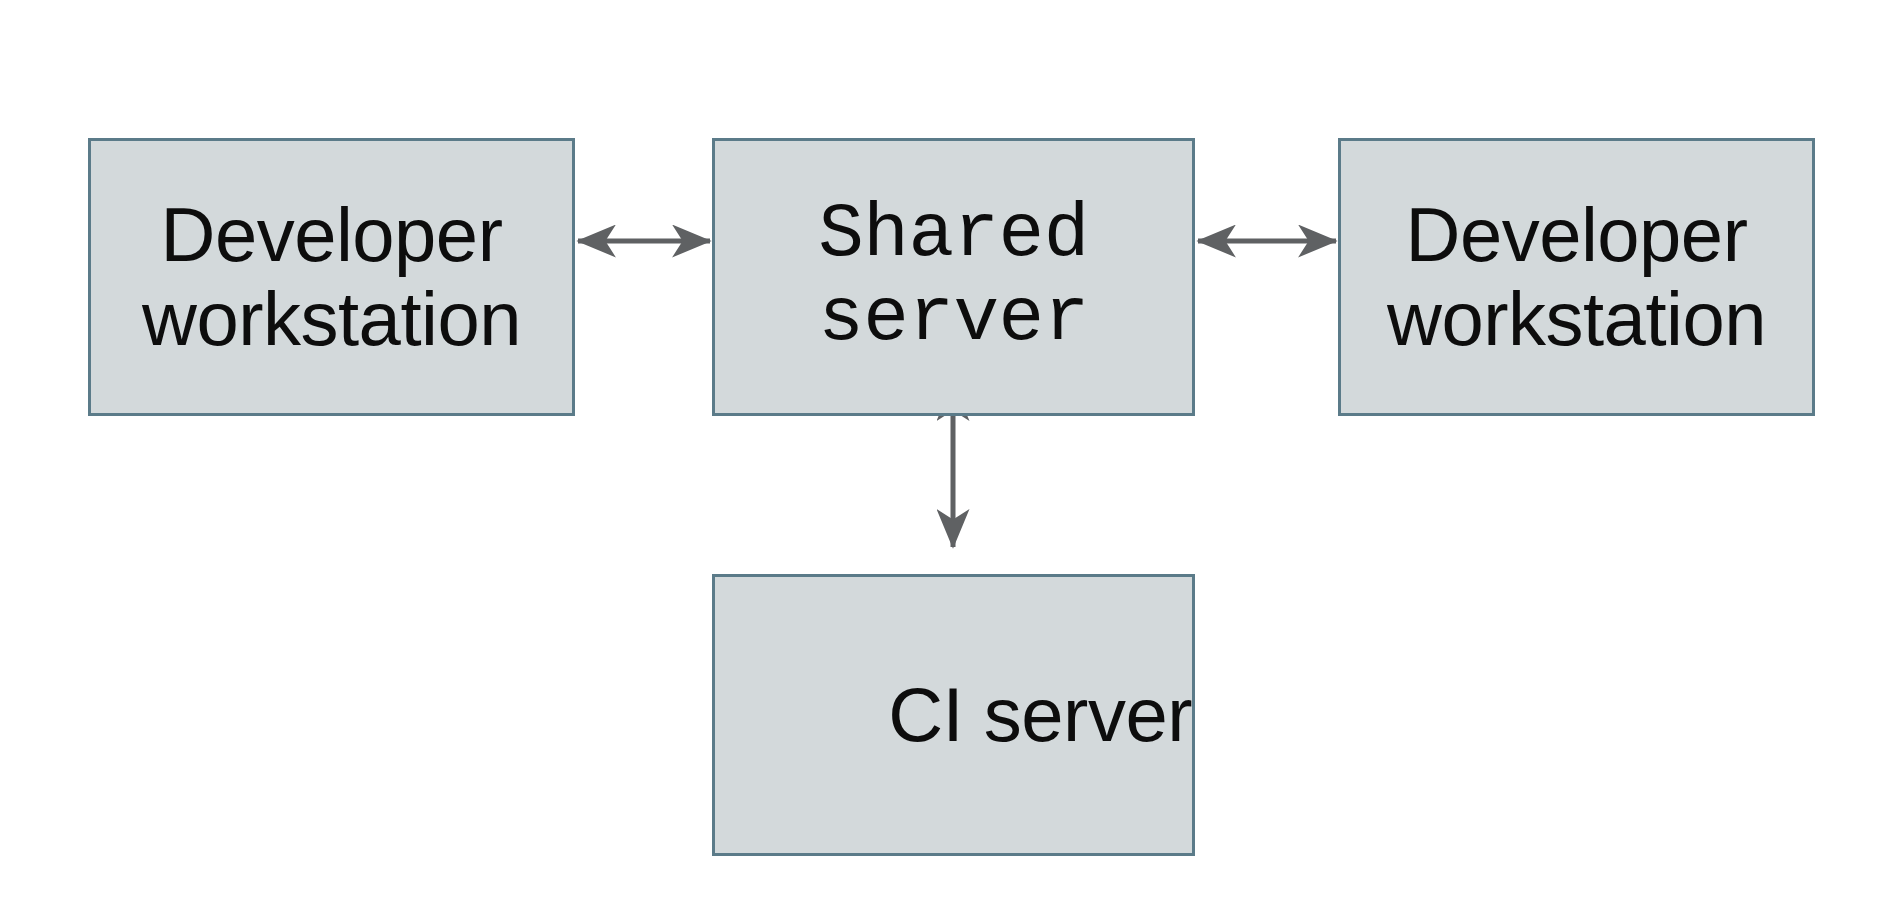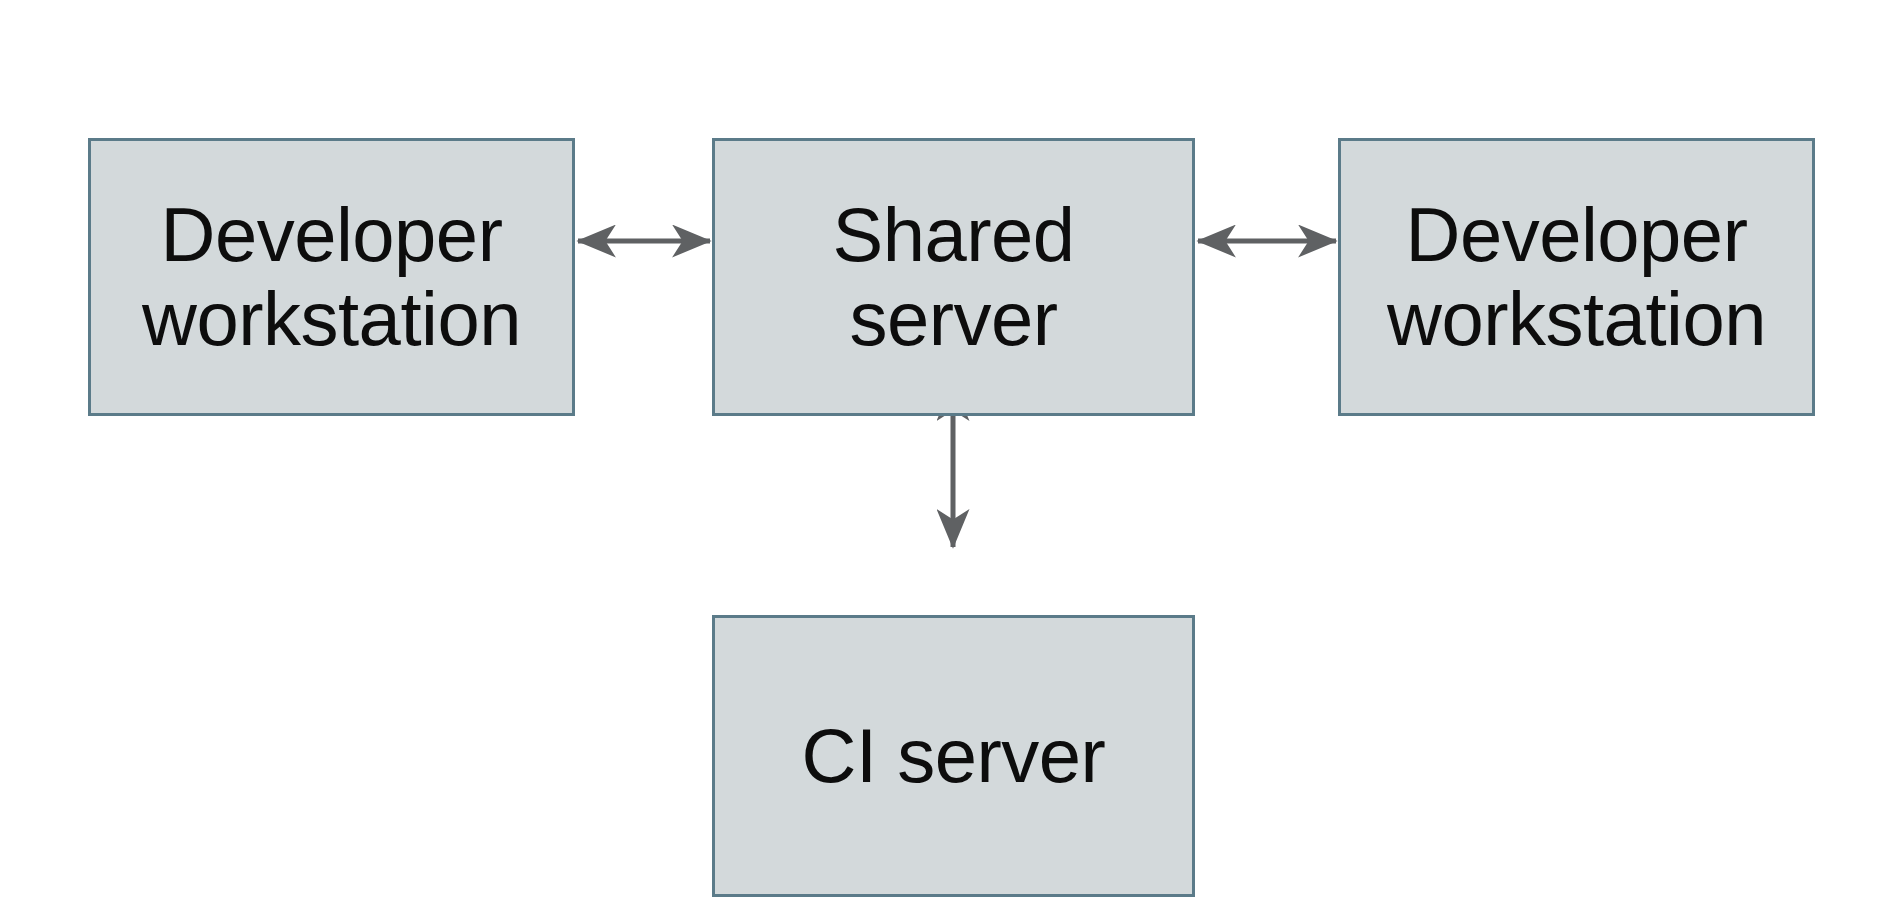--- a/index.html
+++ b/index.html
@@ -35,23 +35,23 @@
     margin-top: 36px;
   }
   .node .line {
     font-size: 76px;
     line-height: 84px;
     color: var(--text);
     letter-spacing: -0.5px;
     white-space: nowrap;
   }
   #node-dev-left   { left: 88px;   top: 102px; width: 487px; height: 278px; }
-  #node-cache      { left: 712px;  top: 102px; width: 483px; height: 278px; }
+  #node-cache      { left: 712px;  top: 102px; width: 483px; height: 278px; font-family: Liberation Mono, monospace; }
   #node-dev-right  { left: 1338px; top: 102px; width: 477px; height: 278px; }
-  #node-ci         { left: 712px;  top: 579px; width: 483px; height: 282px; }
+  #node-ci         { left: 712px;  top: 538px; width: 483px; height: 282px; align-items: flex-end; }
   svg.edges {
     position: absolute;
     left: 0; top: 0;
     width: 1900px;
     height: 922px;
     pointer-events: none;
   }
   svg.edges line {
     stroke: var(--arrow);
     stroke-width: 5;

